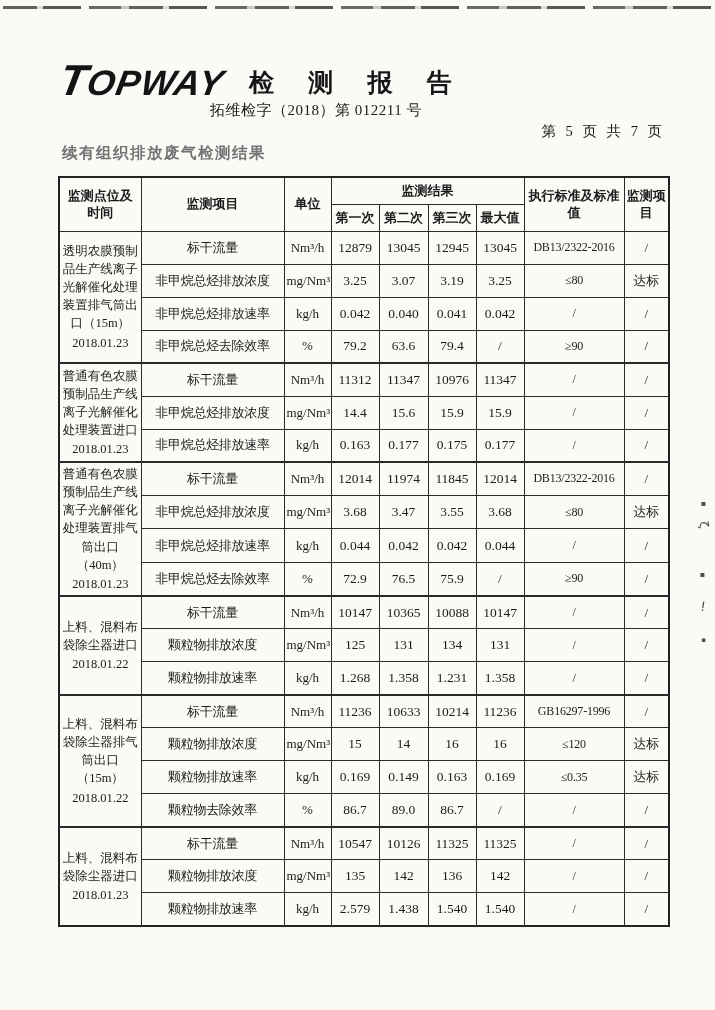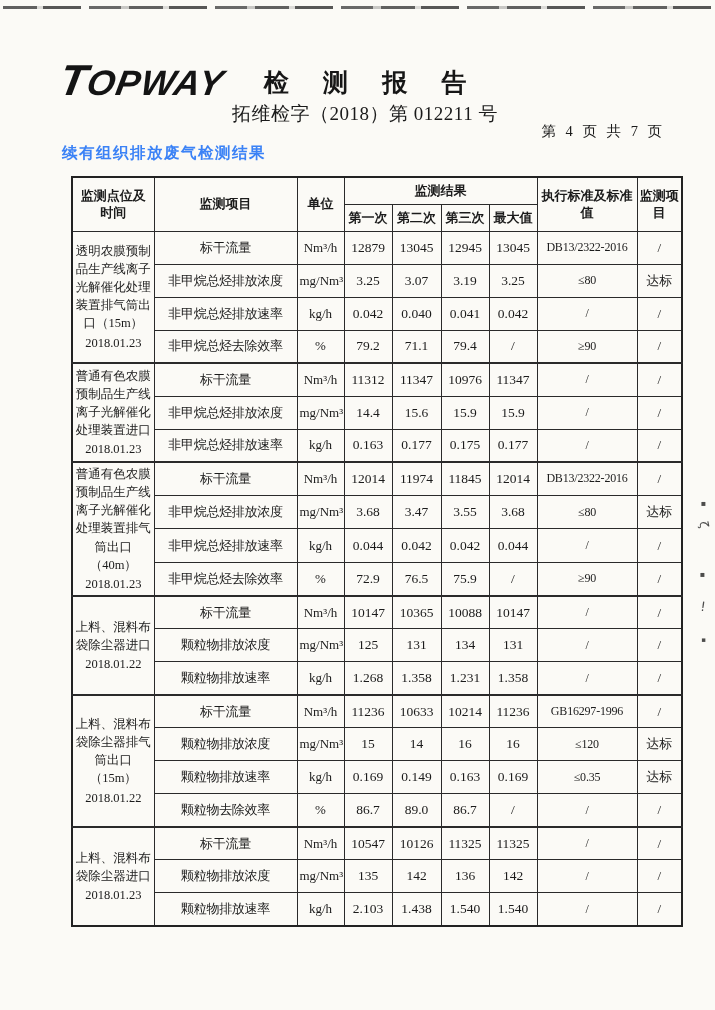--- a/index.html
+++ b/index.html
@@ -18,38 +18,38 @@
   }
   .logo{
     position:absolute;left:60px;top:58px;
     font-family:"Liberation Sans","DejaVu Sans",sans-serif;
     font-style:italic;font-weight:900;font-size:36px;line-height:1;
     letter-spacing:1px;transform:skewX(-10deg) scaleY(.98);
     color:#141414;
   }
   .logo::first-letter{font-size:44px;}
   .title{
-    position:absolute;left:235px;top:66px;width:260px;text-align:center;
+    position:absolute;left:235px;top:66px;width:260px;
     font-size:25px;font-weight:700;letter-spacing:14px;text-indent:14px;
     color:#161616;white-space:nowrap;
   }
   .report-no{
-    position:absolute;left:210px;top:101px;width:310px;text-align:center;
-    font-size:19px;letter-spacing:.5px;color:#1a1a1a;white-space:nowrap;
+    position:absolute;left:210px;top:101px;width:310px;text-align:left;
+    font-size:15px;letter-spacing:.5px;color:#1a1a1a;white-space:nowrap;
   }
   .page-indicator{
     position:absolute;right:50px;top:122px;font-size:14.5px;letter-spacing:3px;
     color:#1a1a1a;white-space:nowrap;
   }
   .section-title{
     position:absolute;left:62px;top:143px;font-size:15.5px;font-weight:700;
-    letter-spacing:1.5px;color:#3b82f6;
+    letter-spacing:1.5px;color:#737373;
   }
   table.report-table{
-    position:absolute;left:71px;top:176px;width:610px;
+    position:absolute;left:58px;top:176px;width:610px;
     border-collapse:collapse;table-layout:fixed;
     font-size:13px;color:#1b1b1b;
     border:2px solid #222;
   }
   .report-table th,.report-table td{
     border:1px solid #2a2a2a;text-align:center;vertical-align:middle;
     padding:1px 2px;font-weight:400;overflow:hidden;
   }
   .report-table thead th{font-weight:600;line-height:1.35;}
   .report-table thead tr{height:27px;}
@@ -79,21 +79,21 @@
 <div class="page">
 
   <div class="scan-line"></div>
 
   <div class="logo">TOPWAY</div>
 
   <div class="title">检 测 报 告</div>
 
   <div class="report-no">拓维检字（2018）第 012211 号</div>
 
-  <div class="page-indicator">第 4 页 共 7 页</div>
+  <div class="page-indicator">第 5 页 共 7 页</div>
 
   <div class="section-title">续有组织排放废气检测结果</div>
 
   <table class="report-table">
     <colgroup>
       <col style="width:82px">
         <col style="width:143px">
         <col style="width:47px">
       <col style="width:48px">
         <col style="width:49px">
@@ -150,21 +150,21 @@
           <td class="num">0.040</td>
           <td class="num">0.041</td>
           <td class="num">0.042</td>
           <td class="std">/</td>
           <td class="comp">/</td>
         </tr>
         <tr>
           <td class="item">非甲烷总烃去除效率</td>
           <td class="unit">%</td>
           <td class="num">79.2</td>
-          <td class="num">71.1</td>
+          <td class="num">63.6</td>
           <td class="num">79.4</td>
           <td class="num">/</td>
           <td class="std">≥90</td>
           <td class="comp">/</td>
         </tr>
         <tr class="block-start">
           <td class="point" rowspan="3">
             <div>普通有色农膜预制品生产线离子光解催化处理装置进口</div>
             <div class="date">2018.01.23</div>
           </td>
@@ -339,21 +339,21 @@
           <td class="num">135</td>
           <td class="num">142</td>
           <td class="num">136</td>
           <td class="num">142</td>
           <td class="std">/</td>
           <td class="comp">/</td>
         </tr>
         <tr>
           <td class="item">颗粒物排放速率</td>
           <td class="unit">kg/h</td>
-          <td class="num">2.103</td>
+          <td class="num">2.579</td>
           <td class="num">1.438</td>
           <td class="num">1.540</td>
           <td class="num">1.540</td>
           <td class="std">/</td>
           <td class="comp">/</td>
         </tr>
       </tbody>
   </table>
 
   <span class="edge-mark m0">▪</span>

